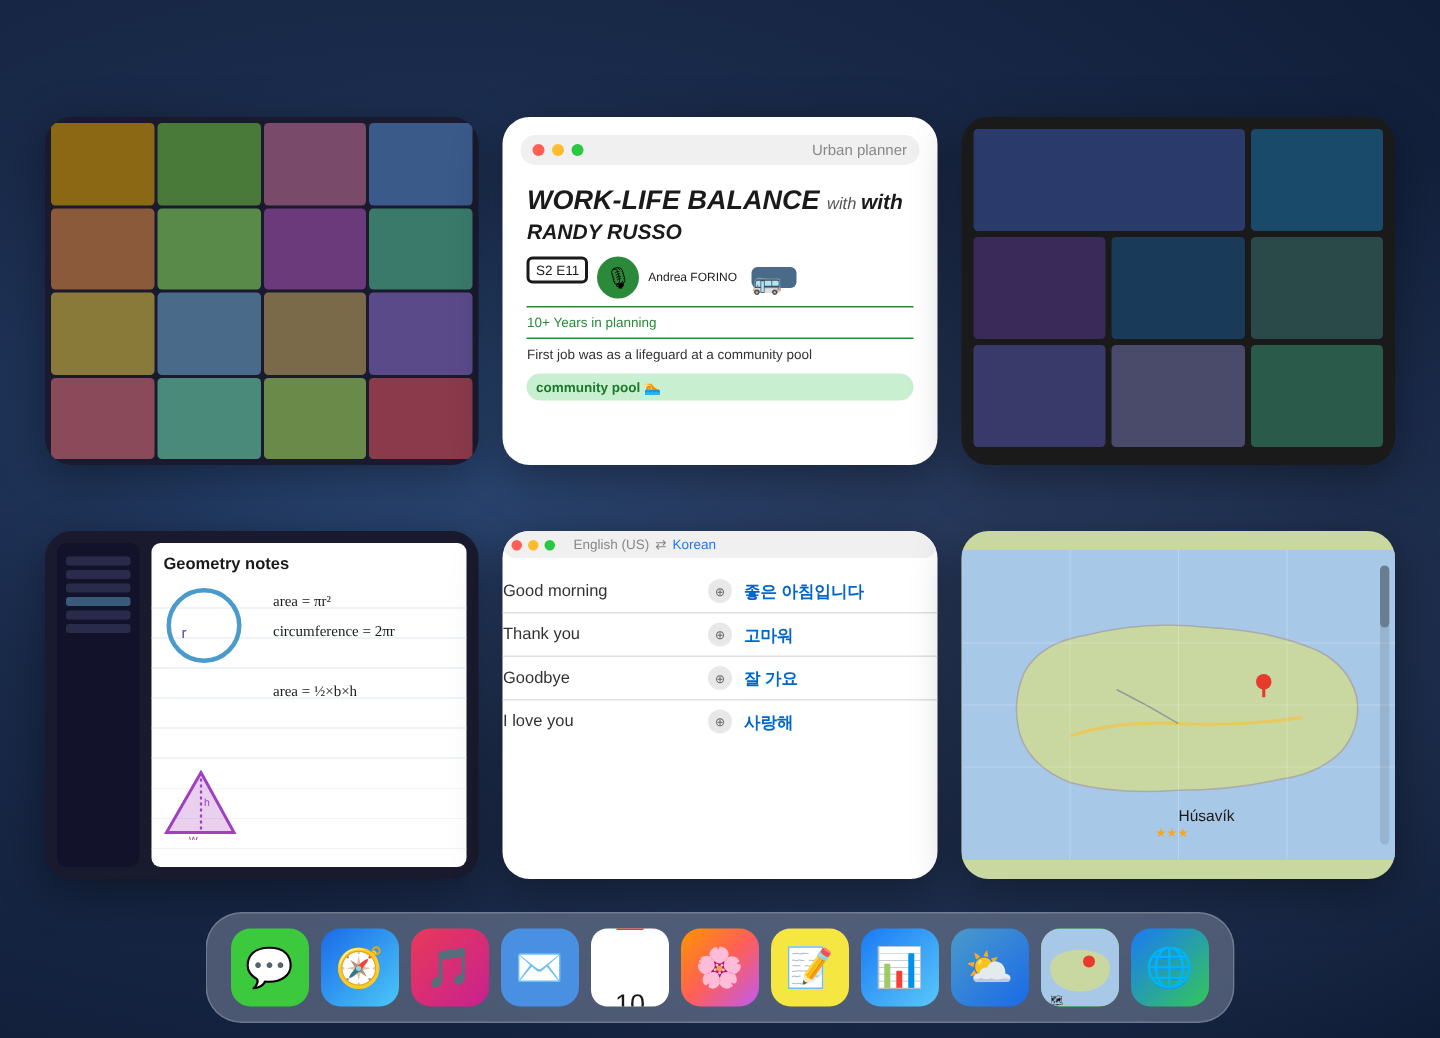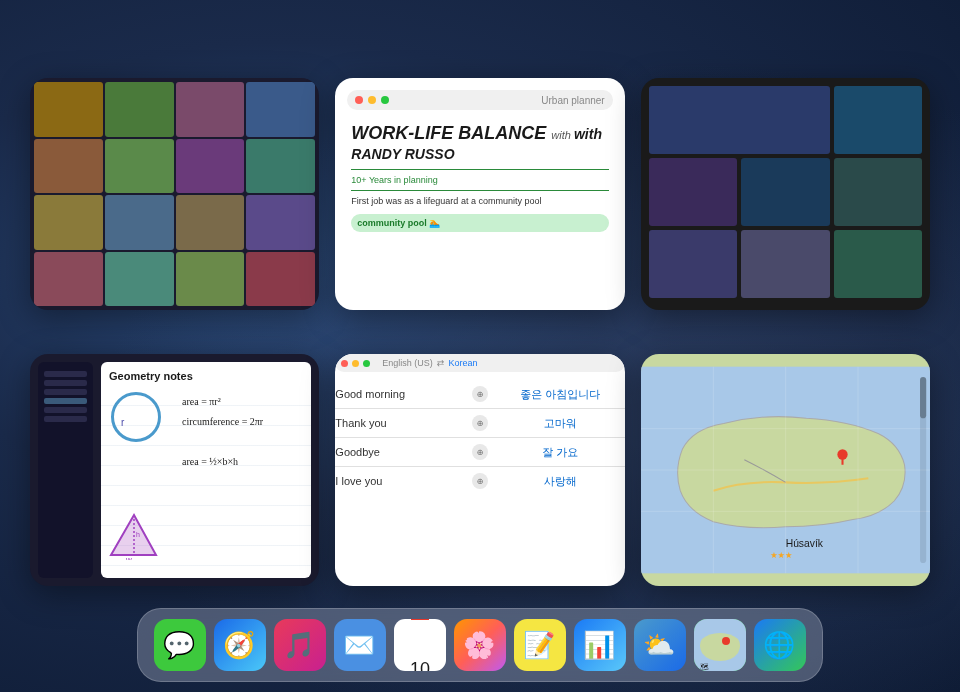--- a/index.html
+++ b/index.html
@@ -169,21 +169,22 @@
       justify-content: center;
       font-size: 8px;
       color: #666;
       flex-shrink: 0;
     }
 
     .translate-right {
       flex: 1;
       font-size: 11px;
       color: #0066cc;
-      text-align: center;
+      text-align: left;
+      font-weight: bold;
     }
 
     
     .maps-card {
       background: #c8d8a0;
       position: relative;
       overflow: hidden;
     }
 
     .maps-content {
@@ -402,20 +403,26 @@
         <div class="notes-dot" style="background:#febc2e;"></div>
         <div class="notes-dot" style="background:#28c840;"></div>
         <span style="font-size:10px; color:#888; margin-left:auto;">Urban planner</span>
       </div>
       <div class="notes-sketch">
         <div class="notes-heading" style="font-size:18px; color:#1a1a1a;">
           <span>WORK-LIFE BALANCE</span>
           <span style="font-size:11px; font-weight:400; font-style:italic; color:#555;"> with </span>
           <span style="font-size:14px;">with RANDY RUSSO</span>
         </div>
+        <div style="display:flex; align-items:center; gap:6px; margin-top:4px;">
+          <div class="notes-box">S2 E11</div>
+          <div style="width:28px; height:28px; border-radius:50%; background:#2a8a3a; display:flex; align-items:center; justify-content:center; font-size:14px;">🎙</div>
+          <div style="font-size:8px; color:#1a1a1a; line-height:1.2;">Andrea FORINO</div>
+          <div style="width:30px; height:14px; background:#4a6a8a; border-radius:4px; margin-left:4px;">🚌</div>
+        </div>
         <div class="notes-line"></div>
         <div class="notes-green-text">10+ Years in planning</div>
         <div class="notes-line"></div>
         <div class="notes-subheading">First job was as a lifeguard at a community pool</div>
         <div style="height:18px; background:#c8f0d0; border-radius:10px; margin-top:4px; display:flex; align-items:center; padding:0 6px; font-size:9px; color:#1a7a2a; font-weight:600;text-align:right;">community pool 🏊</div>
       </div>
     </div>
   </div>
 
   <div class="app-card keynote-card" style="position:relative; margin-top: 28px;">

